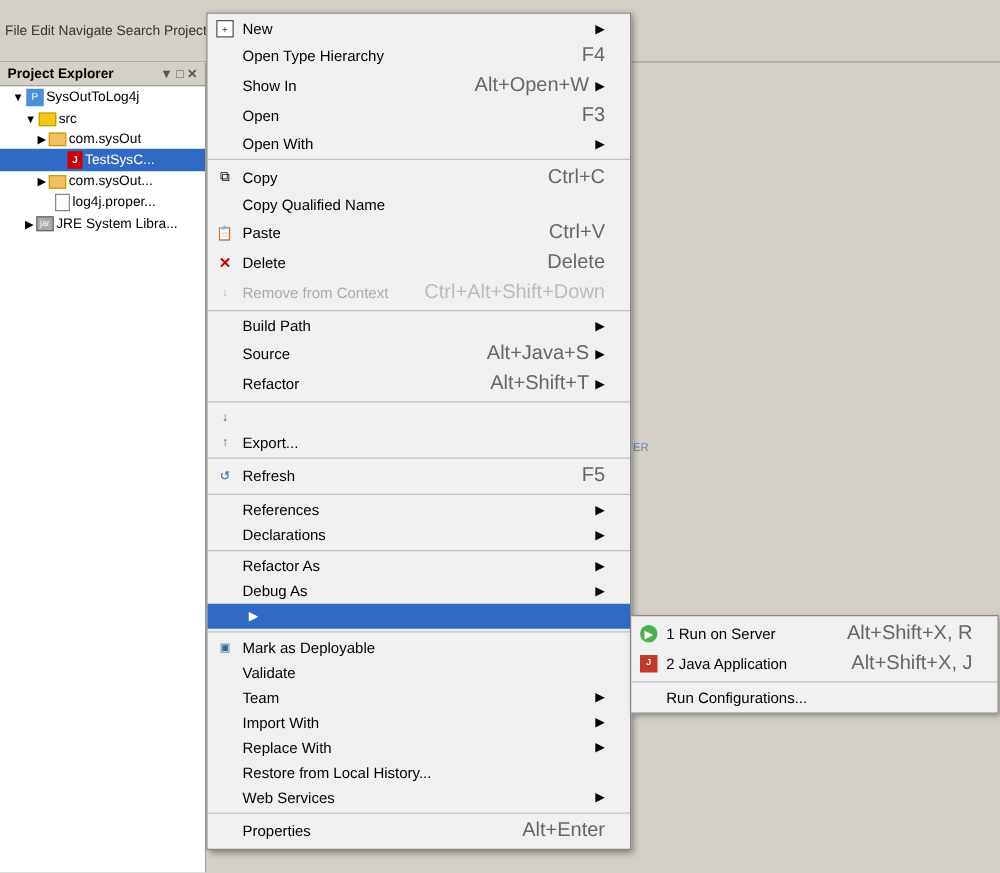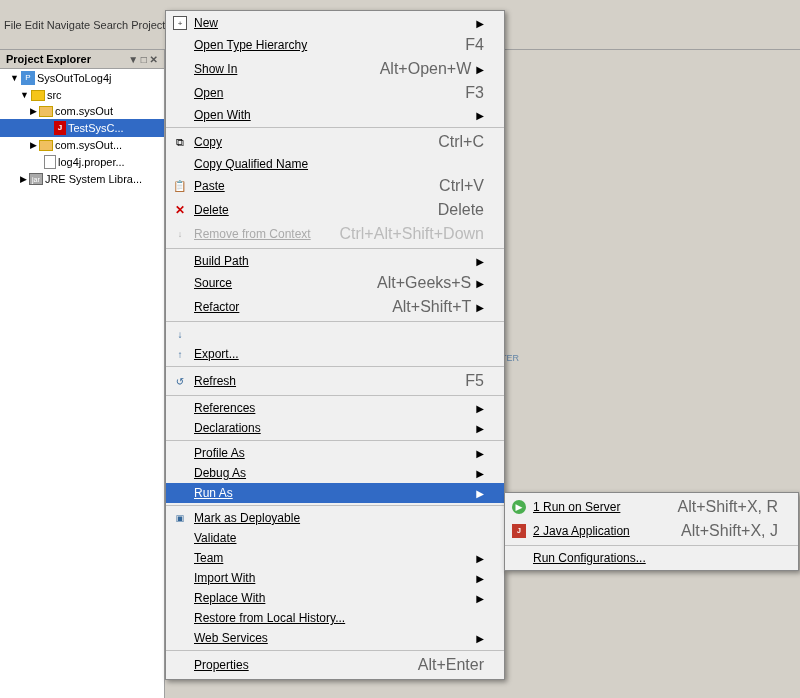--- a/index.html
+++ b/index.html
@@ -139,21 +139,20 @@
     }
     .menu-item:hover, .menu-item.active {
       background: #316ac5;
       color: white;
     }
     .menu-item.disabled {
       color: #aaa;
     }
     .menu-item-label {
       flex: 1;
-      text-decoration: underline;
     }
     .menu-item-shortcut {
       color: #666;
       font-size: 16px;
       margin-left: 20px;
     }
     .menu-item.disabled .menu-item-shortcut {
       color: #bbb;
     }
     .menu-item-arrow {
@@ -413,21 +412,21 @@
 
   <div class="menu-separator"></div>
 
   <div class="menu-item">
     <span class="menu-item-label">Build Path</span>
     <span class="menu-item-arrow">▶</span>
   </div>
 
   <div class="menu-item">
     <span class="menu-item-label">Source</span>
-    <span class="menu-item-shortcut">Alt+Geeks+S</span>
+    <span class="menu-item-shortcut">Alt+Java+S</span>
     <span class="menu-item-arrow">▶</span>
   </div>
 
   <div class="menu-item">
     <span class="menu-item-label">Refactor</span>
     <span class="menu-item-shortcut">Alt+Shift+T</span>
     <span class="menu-item-arrow">▶</span>
   </div>
 
   <div class="menu-separator"></div>
@@ -463,31 +462,30 @@
   </div>
 
   <div class="menu-item">
     <span class="menu-item-label">Declarations</span>
     <span class="menu-item-arrow">▶</span>
   </div>
 
   <div class="menu-separator"></div>
 
   <div class="menu-item">
-    <span class="menu-item-label">Profile As</span>
+    <span class="menu-item-label">Refactor As</span>
     <span class="menu-item-arrow">▶</span>
   </div>
 
   <div class="menu-item">
     <span class="menu-item-label">Debug As</span>
     <span class="menu-item-arrow">▶</span>
   </div>
 
   <div class="menu-item active">
-    <span class="menu-item-label">Run As</span>
     <span class="menu-item-arrow">▶</span>
   </div>
 
   <div class="menu-separator"></div>
 
   <div class="menu-item">
     <span class="menu-item-icon">
       <span style="font-size:9px;color:#336699;">▣</span>
     </span>
     <span class="menu-item-label">Mark as Deployable</span>

